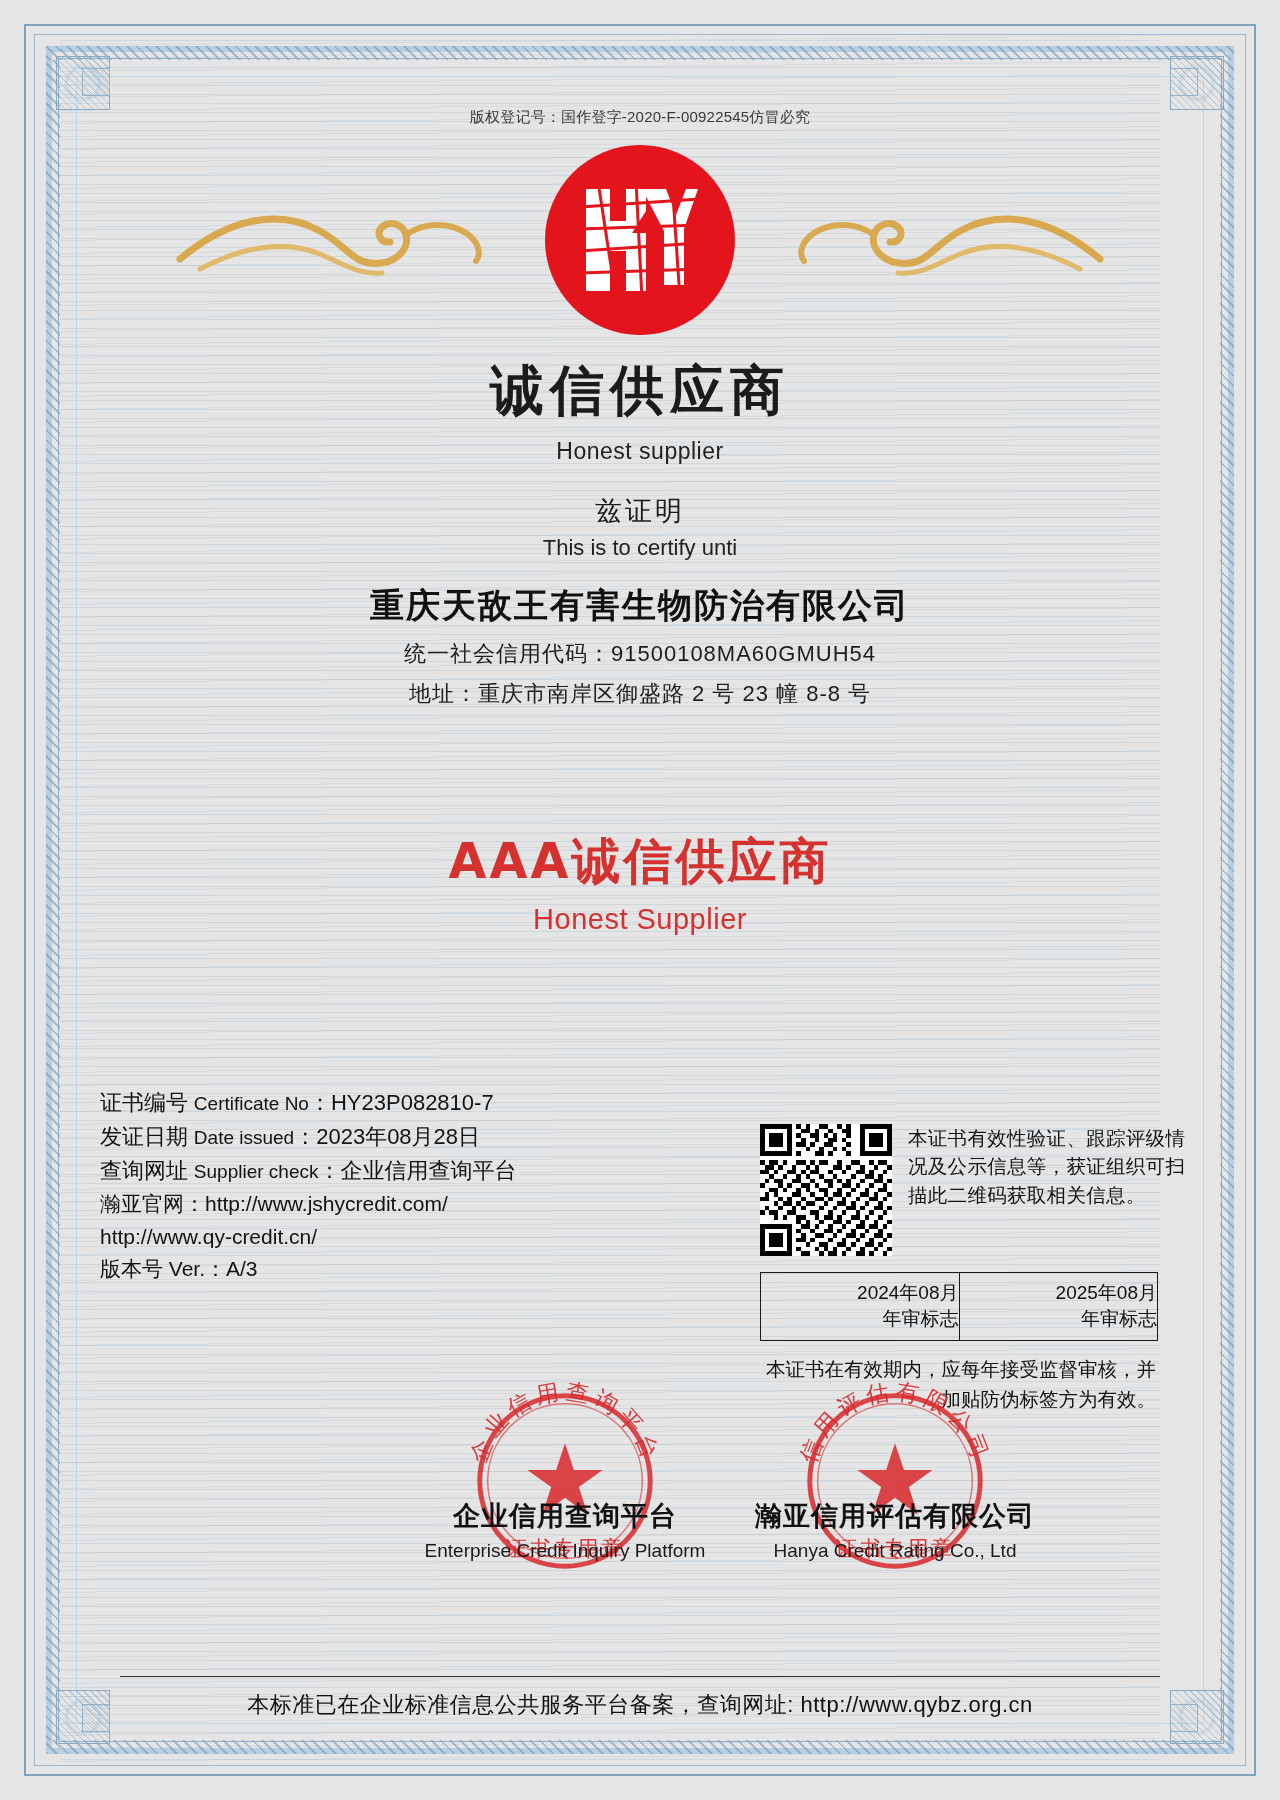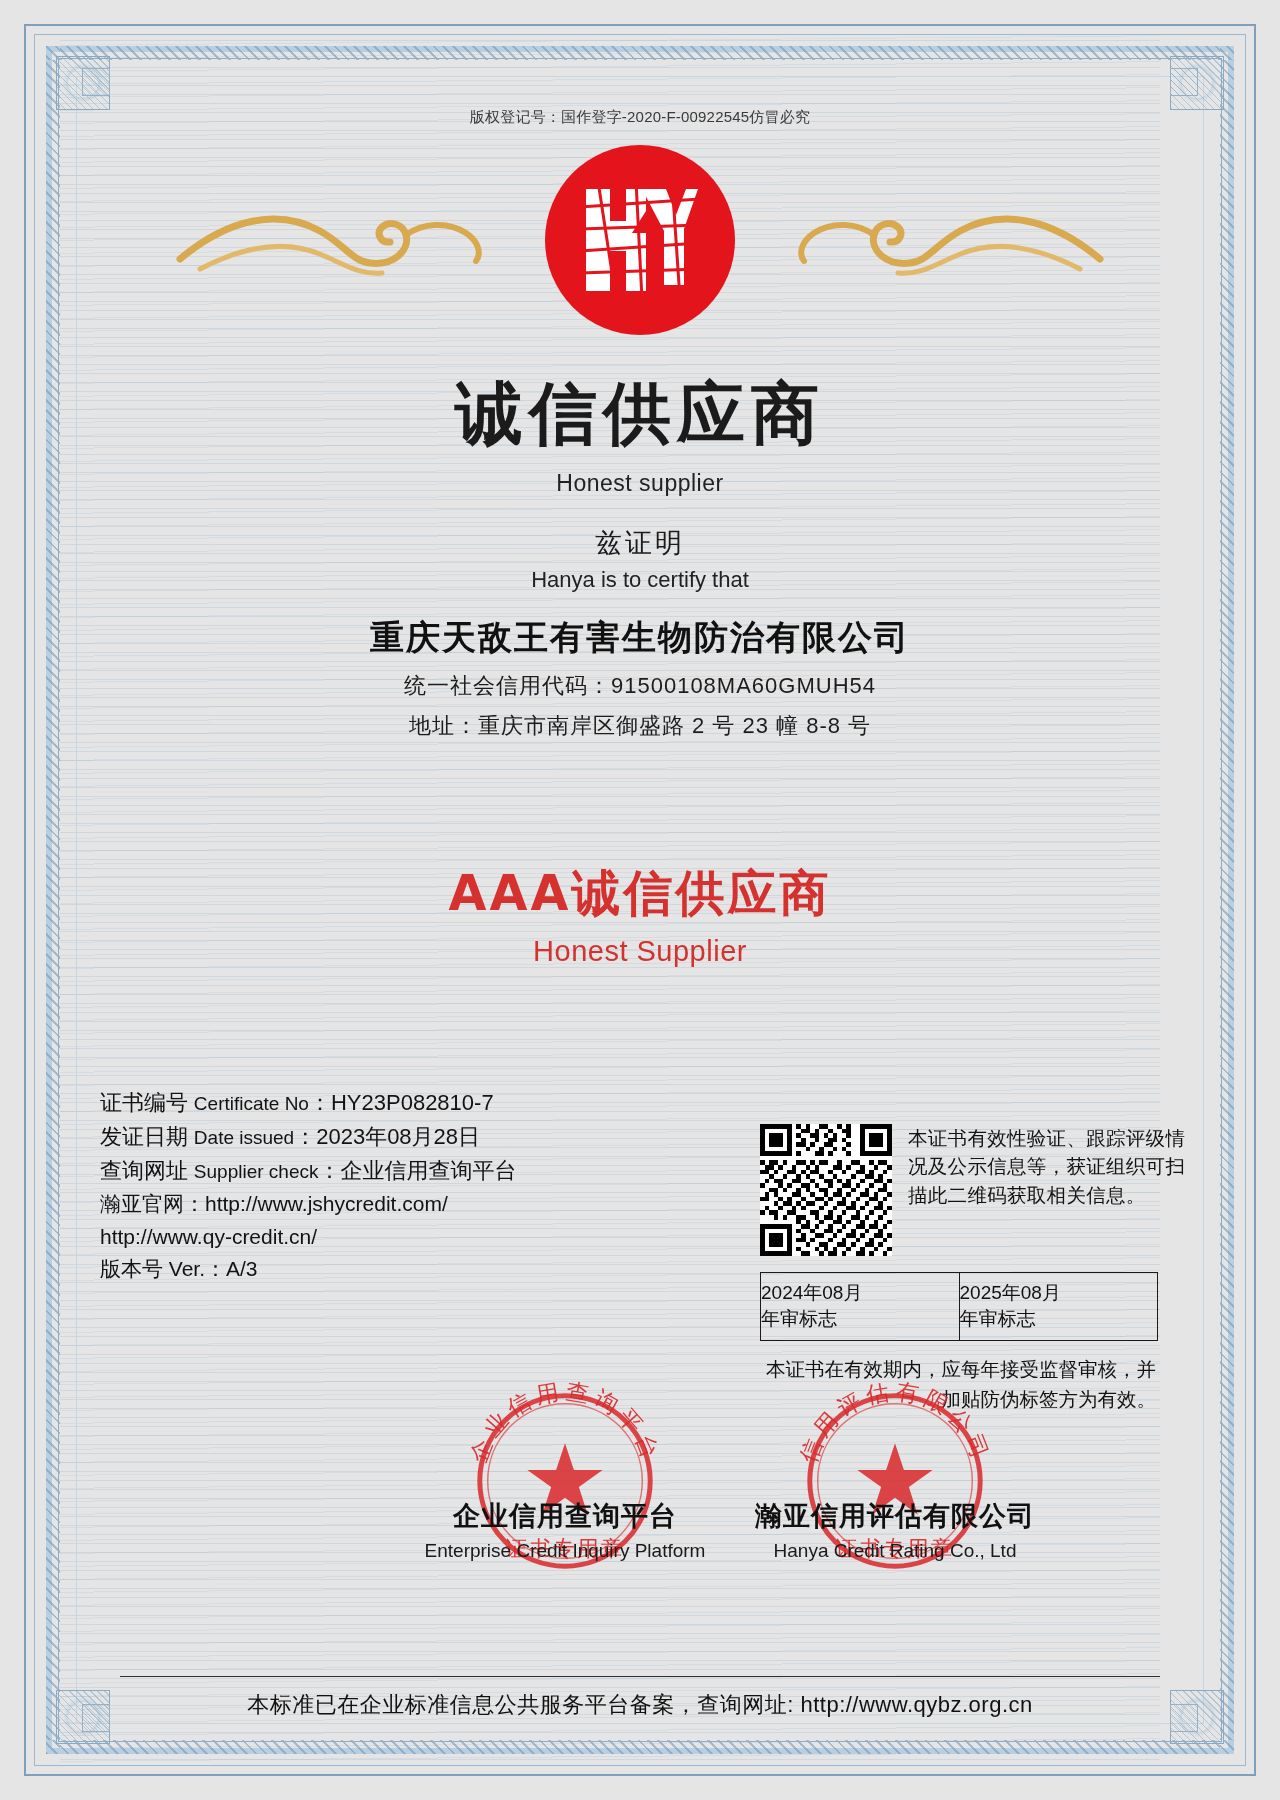--- a/index.html
+++ b/index.html
@@ -143,22 +143,22 @@
 
   .flourish {
     position: absolute;
     top: 52px;
     width: 330px; height: 90px;
   }
   .flourish.left  { left: 80px; }
   .flourish.right { right: 80px; transform: scaleX(-1); }
 
   .title-cn {
-    margin-top: 34px;
-    font-size: 68px;
+    margin-top: 20px;
+    font-size: 54px;
     letter-spacing: 6px;
     color: #1b1b1b;
     font-weight: 700;
     font-family: "DejaVu Sans", "Liberation Sans", sans-serif;
   }
   .title-en {
     margin-top: 10px;
     font-size: 23px;
     color: #222;
     letter-spacing: .5px;
@@ -249,21 +249,21 @@
   }
   .stamp-boxes {
     display: flex;
     gap: 0;
     margin-top: 16px;
     border: 1.5px solid #1a1a1a;
     width: 396px;
   }
   .stamp-box {
     flex: 1;
-    text-align: left;
+    text-align: right;
     padding: 7px 0 9px;
     font-size: 19px;
     line-height: 1.35;
     color: #111;
   }
   .stamp-box + .stamp-box { border-left: 1.5px solid #1a1a1a; }
   .annual-note {
     margin-top: 14px;
     font-size: 19.5px;
     line-height: 1.5;
@@ -391,21 +391,21 @@
             </g>
           </svg>
         </div>
       </div>
     </div>
 
     <div class="title-cn">诚信供应商</div>
     <div class="title-en">Honest supplier</div>
 
     <div class="certify-cn">兹证明</div>
-    <div class="certify-en">Hanya is to certify that</div>
+    <div class="certify-en">This is to certify unti</div>
 
     <div class="company-name">重庆天敌王有害生物防治有限公司</div>
     <div class="company-code">统一社会信用代码：91500108MA60GMUH54</div>
     <div class="company-addr">地址：重庆市南岸区御盛路 2 号 23 幢 8-8 号</div>
 
     <div class="award-cn">AAA诚信供应商</div>
     <div class="award-en">Honest Supplier</div>
   </div>
 
   <div class="details">

